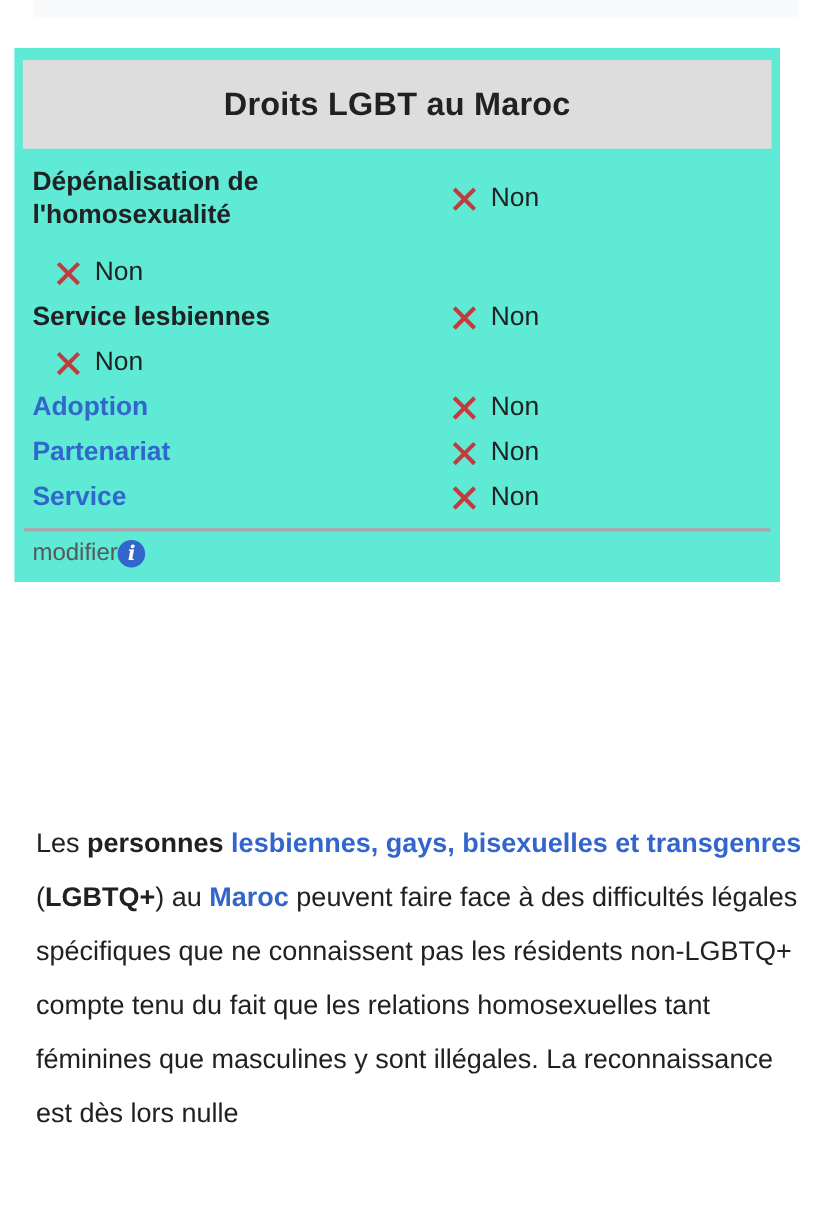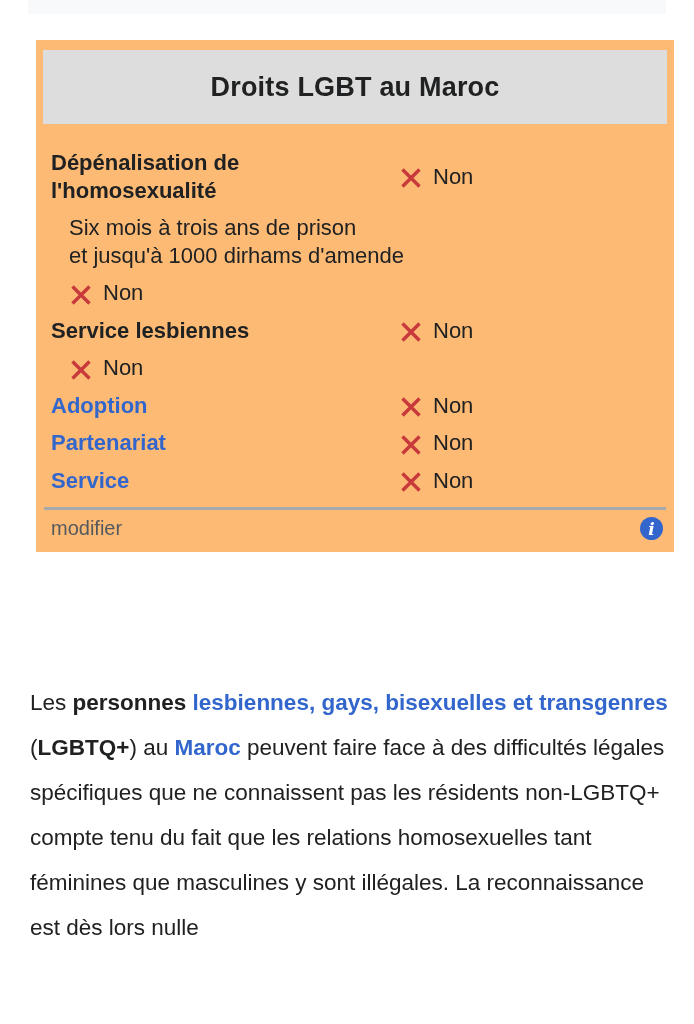--- a/index.html
+++ b/index.html
@@ -12,33 +12,33 @@
     position: relative;
   }
   
   .top-strip {
     position: absolute; top: 0; left: 28px;
     width: 638px; height: 14px;
     background: #f8f9fa;
   }
   
   .infobox {
-    position: absolute; top: 40px; left: 36px;
+    position: absolute; top: 40px; left: 12px;
     width: 638px;
-    background: #fdba74;
+    background: #5eead4;
     padding: 10px 7px 10px 7px;
   }
   .infobox-title {
     background: #dddddd;
     height: 74px;
     display: flex; align-items: center; justify-content: center;
     font-size: 27px; font-weight: 700;
     letter-spacing: 0.2px;
   }
-  .rows { margin-top: 20px; }
+  .rows { margin-top: 8px; }
   .row {
     display: flex;
     align-items: center;
     padding: 5px 0 5px 8px;
   }
   .row.top-align { align-items: flex-start; }
   .cell-label {
     flex: 0 0 330px;
     font-weight: 700;
     font-size: 22px;
@@ -59,21 +59,21 @@
     margin-right: 10px;
     flex: 0 0 auto;
     display: inline-block;
   }
   .xmark svg { display: block; width: 24px; height: 24px; }
   .divider {
     border-top: 3px solid #a6a9ad;
     margin: 8px 1px 0 1px;
   }
   .infobox-footer {
-    display: flex; align-items: center; justify-content: space-between;
+    display: flex; align-items: center; 
     padding: 7px 2px 2px 8px;
   }
   .edit-link {
     font-size: 20px;
     color: #54595d;
     cursor: pointer;
   }
   .info-icon {
     width: 23px; height: 23px;
     background: #3366cc;
@@ -114,24 +114,20 @@
         <span class="xmark">
             <svg viewBox="0 0 24 24">
               <path d="M3.5 3.5 L20.5 20.5 M20.5 3.5 L3.5 20.5" stroke="#c8393c" stroke-width="3.4" fill="none"></path>
             </svg>
           </span>
         <span>Non</span>
       </div>
     </div>
 
     <div class="row top-align">
-      <div class="cell-value">
-        <span class="multiline">Six mois à trois ans de prison
-et jusqu'à 1000 dirhams d'amende</span>
-      </div>
     </div>
 
     <div class="row">
       <div class="cell-value">
         <span class="xmark">
             <svg viewBox="0 0 24 24">
               <path d="M3.5 3.5 L20.5 20.5 M20.5 3.5 L3.5 20.5" stroke="#c8393c" stroke-width="3.4" fill="none"></path>
             </svg>
           </span>
         <span>Non</span>

